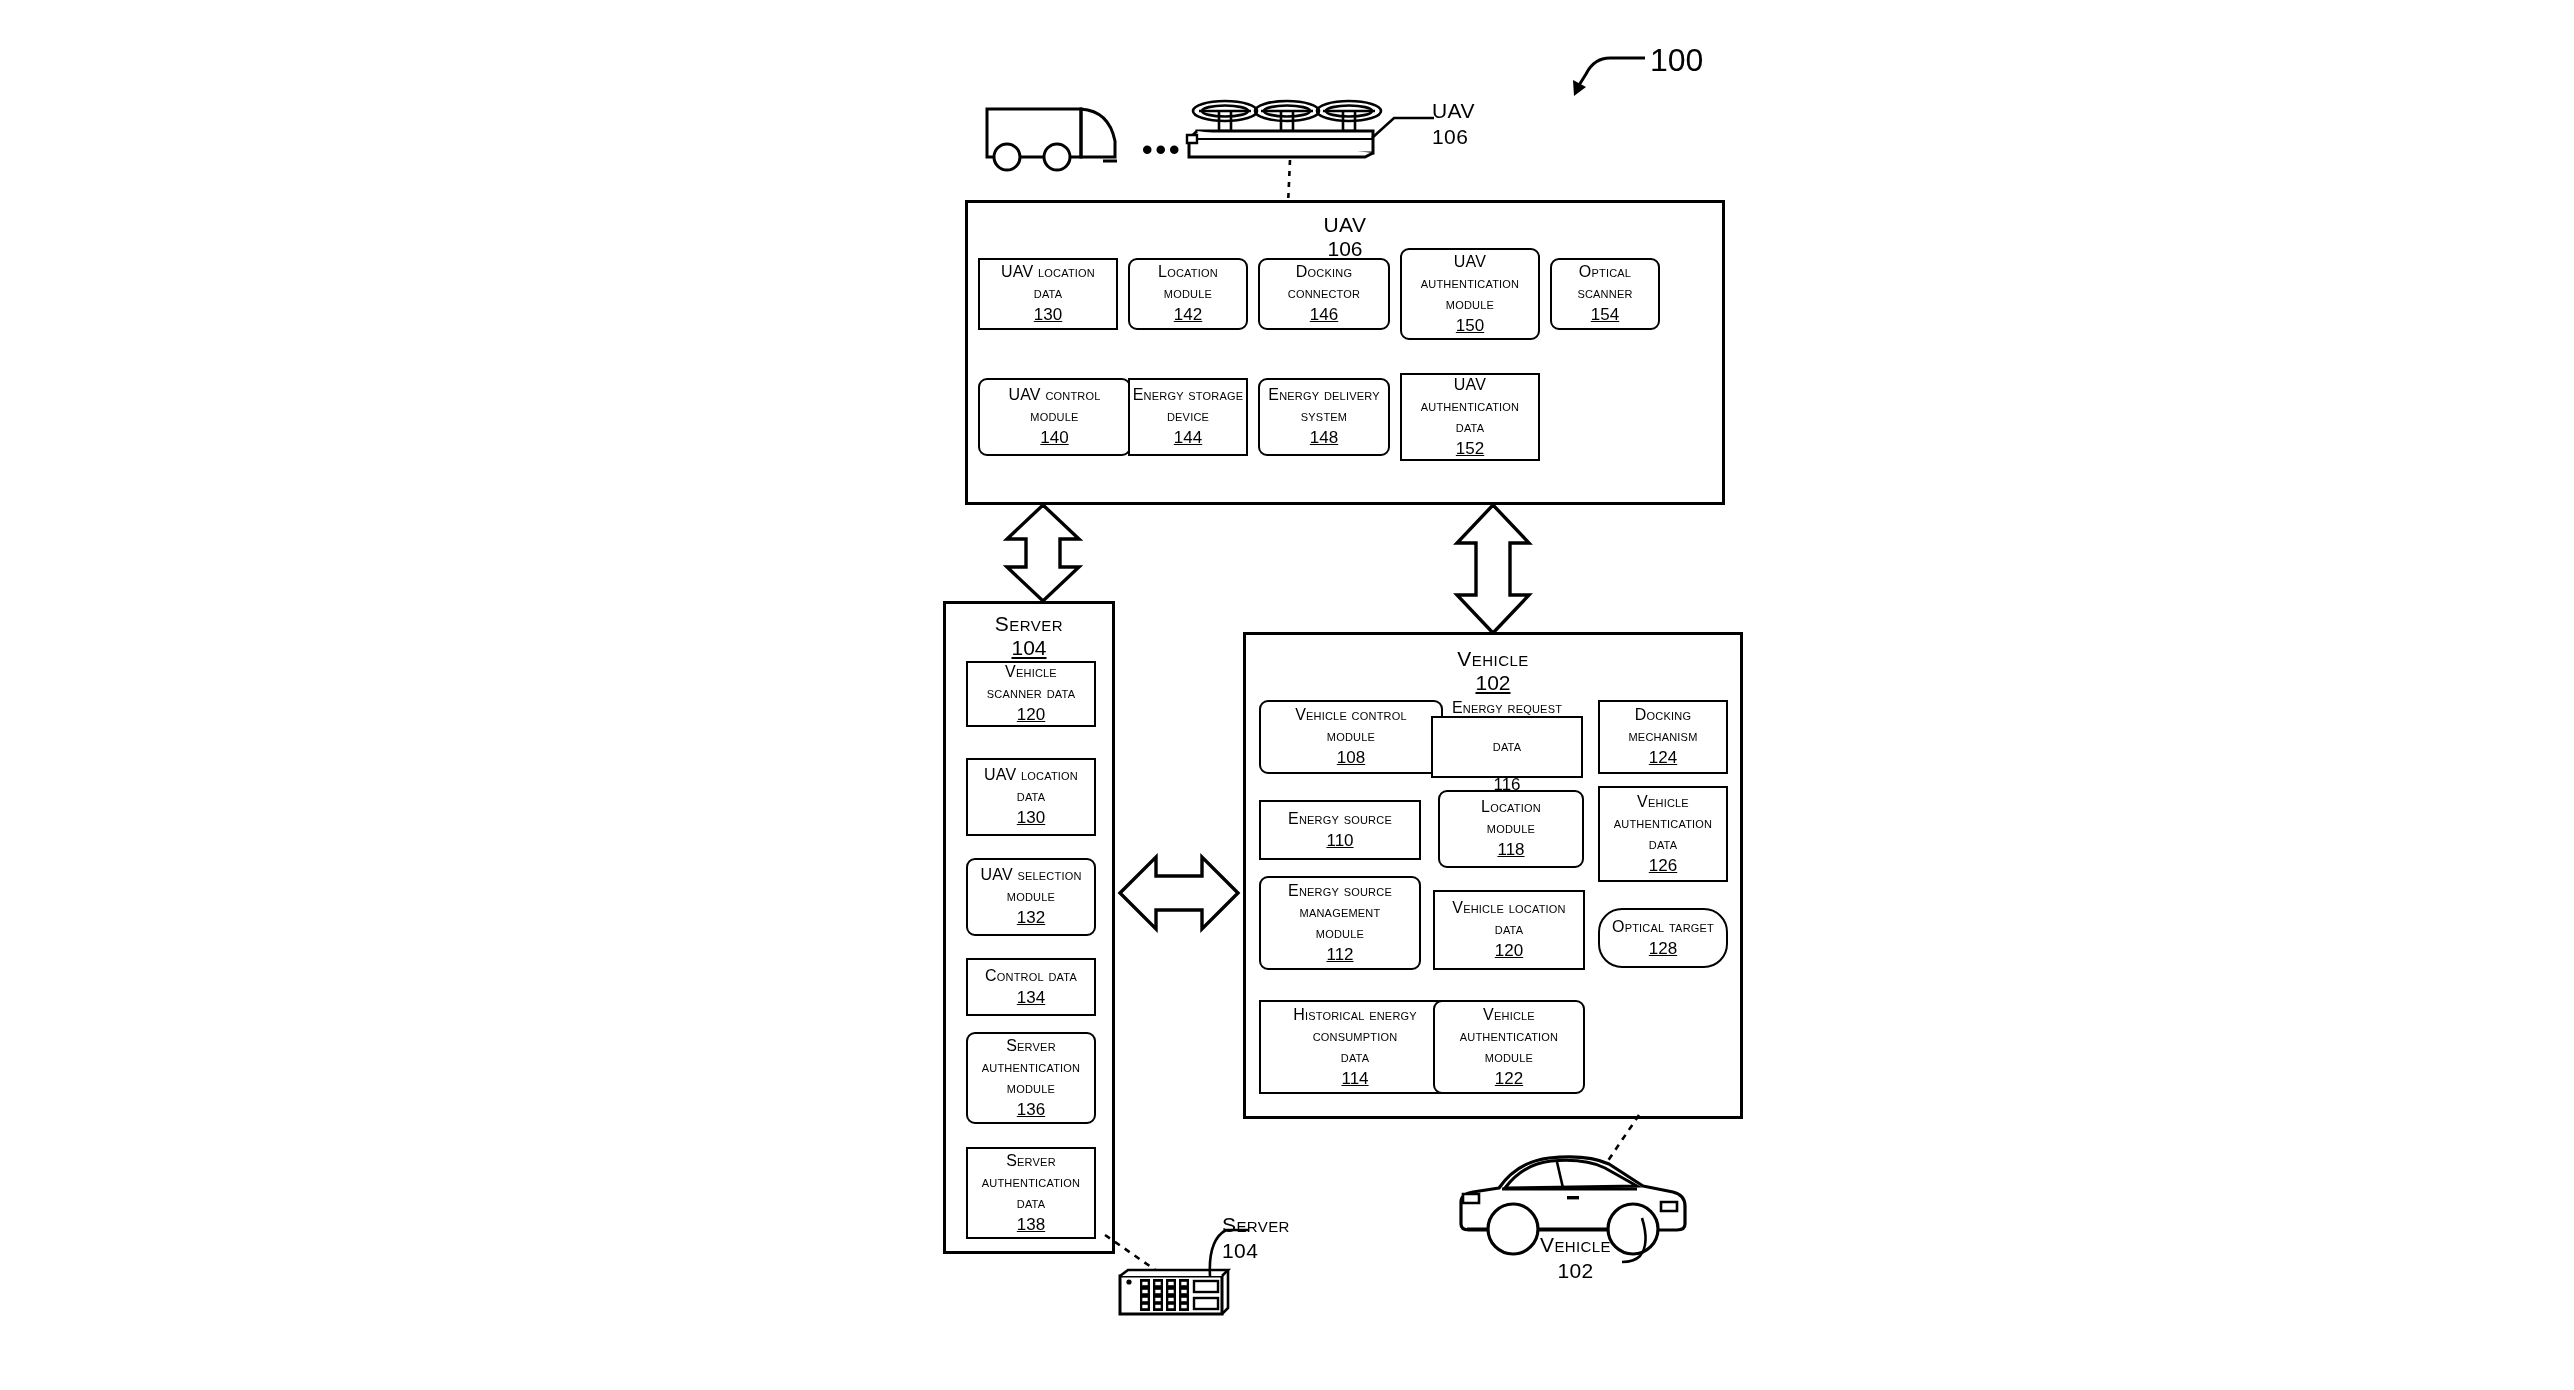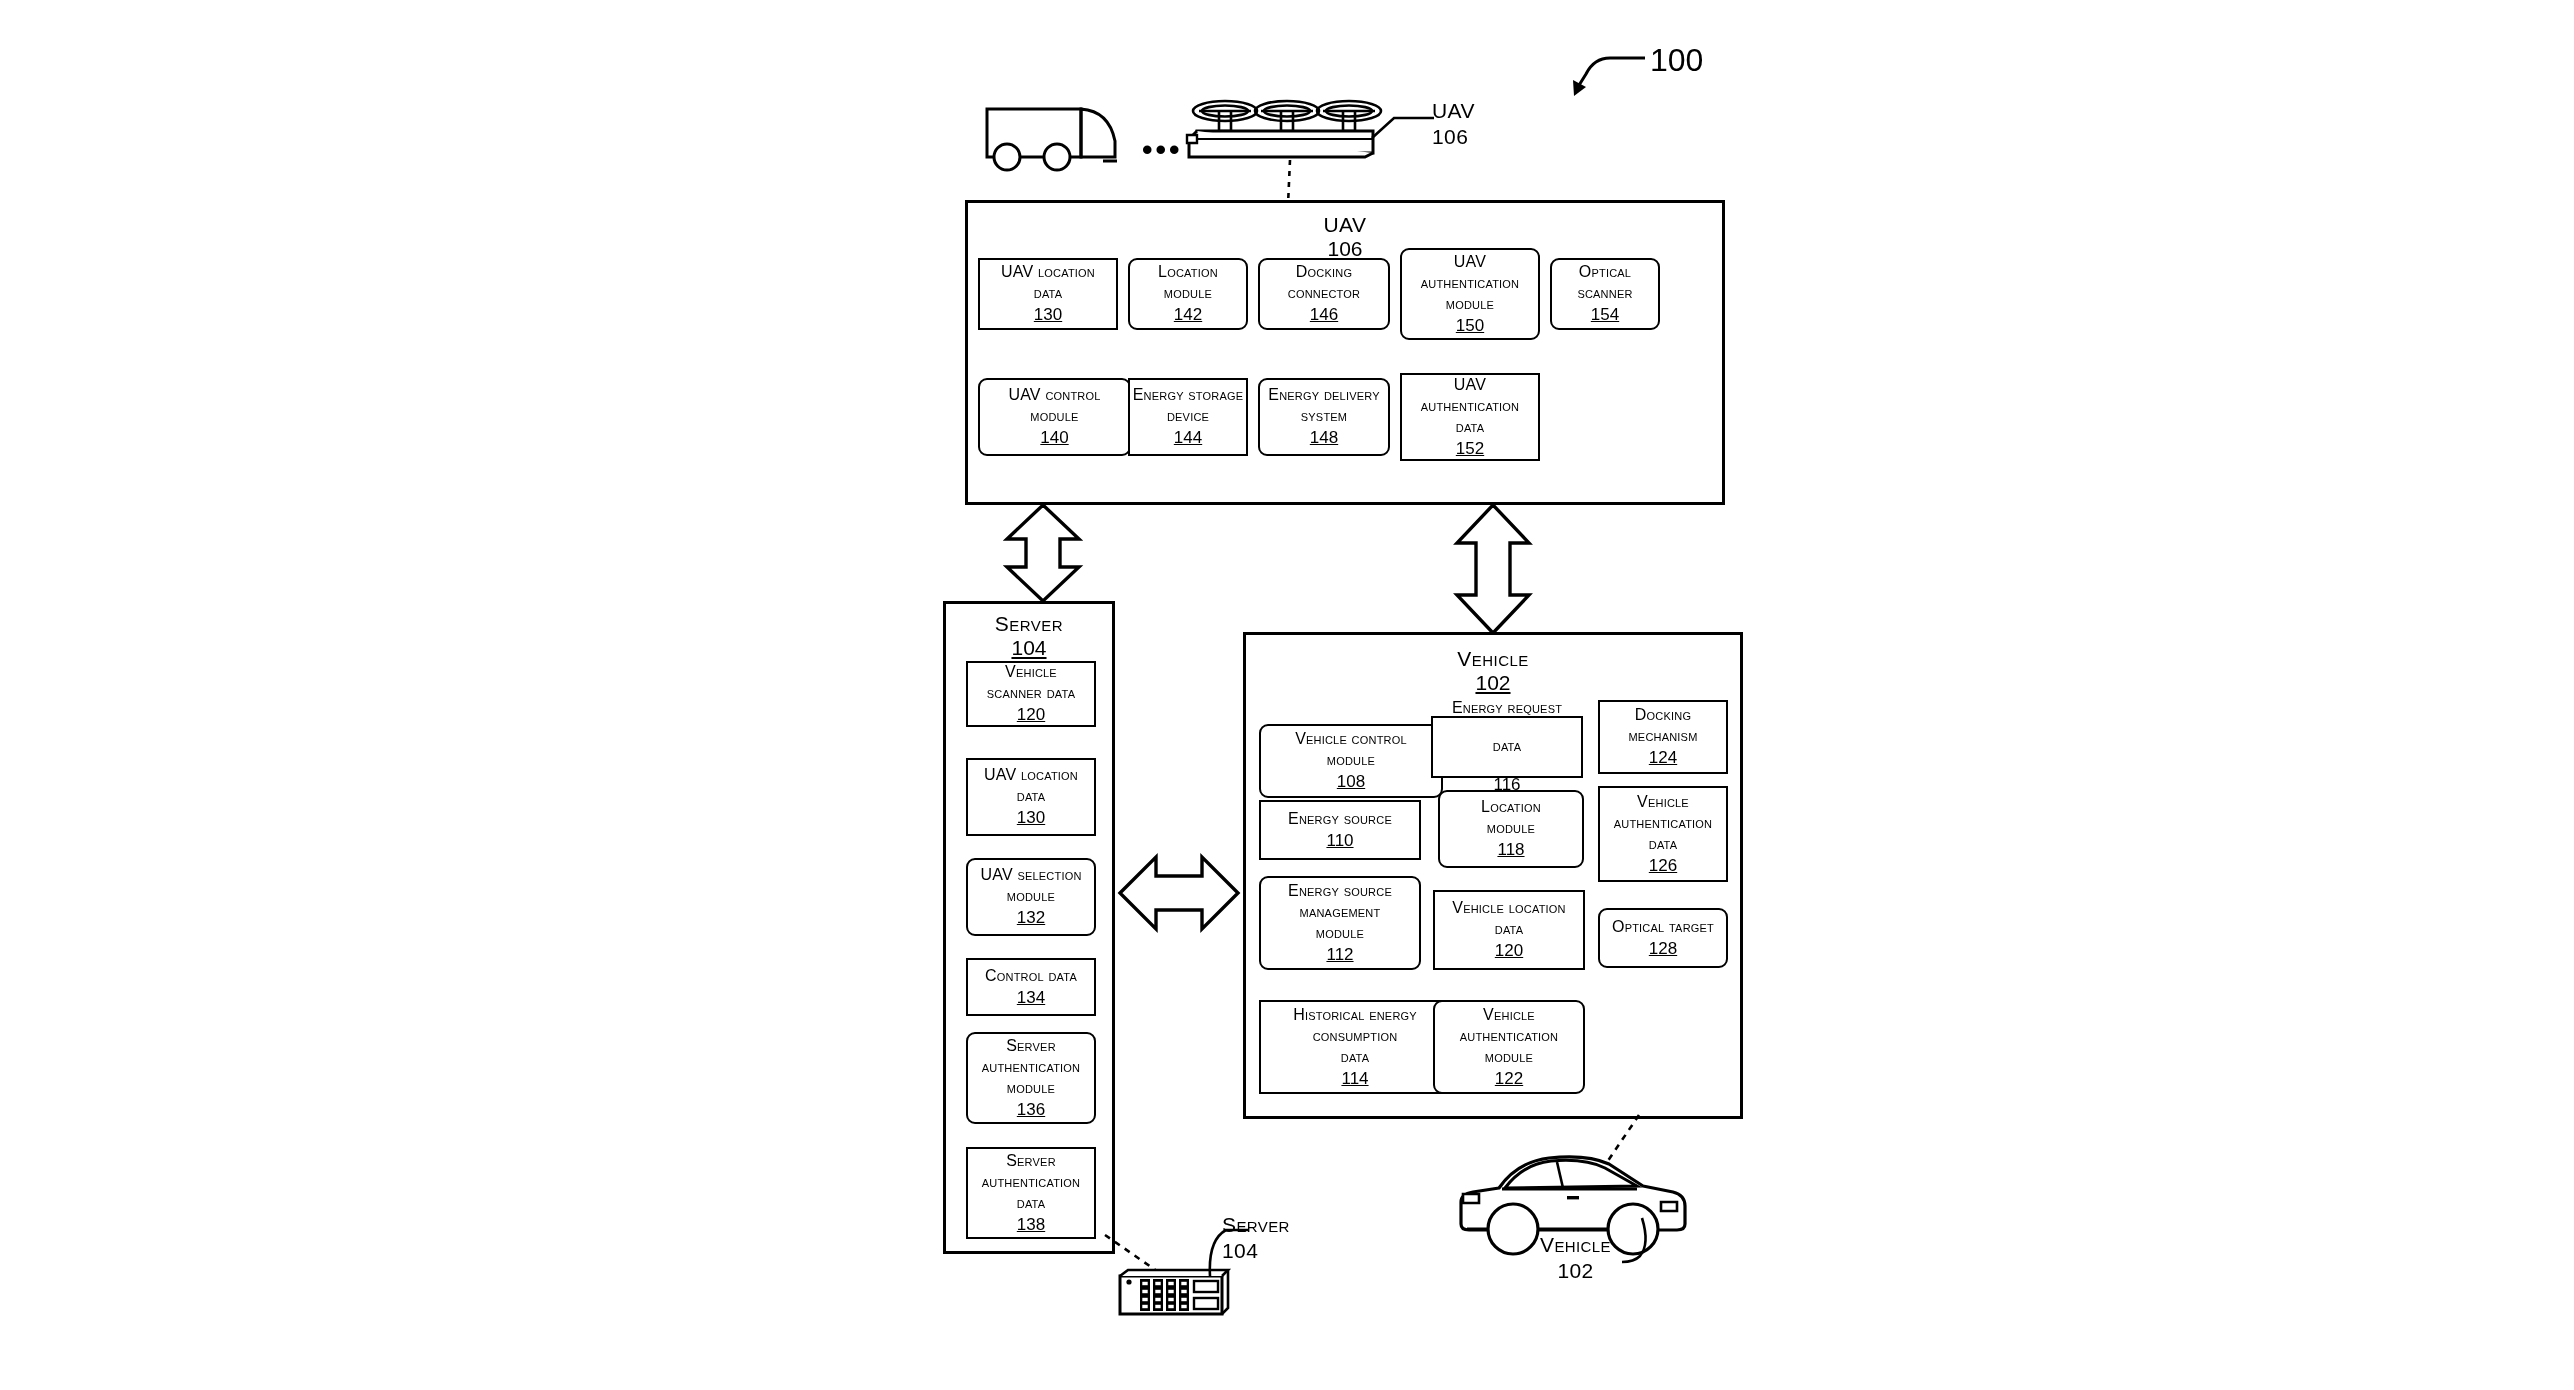--- a/index.html
+++ b/index.html
@@ -279,21 +279,21 @@
     </svg>
   </div>
 
   <div class="outerbox" style="left:1243px;top:632px;width:500px;height:487px;">
     <div class="outer-title" style="top:12px;">
       <span>Vehicle</span>
       <span class="outer-num">102</span>
     </div>
   </div>
 
-  <div class="cell rounded" style="left:1259px;top:724px;width:184px;height:74px;">
+  <div class="cell rounded" style="left:1259px;top:700px;width:184px;height:74px;">
     <span class="lbl">Vehicle control</span>
     <span class="lbl">module</span>
     <span class="num">108</span>
   </div>
   <div class="cell" style="left:1259px;top:800px;width:162px;height:60px;">
     <span class="lbl">Energy source</span>
     <span class="num">110</span>
   </div>
   <div class="cell rounded" style="left:1259px;top:876px;width:162px;height:94px;">
     <span class="lbl">Energy source</span>
@@ -334,21 +334,21 @@
     <span class="lbl">Docking</span>
     <span class="lbl">mechanism</span>
     <span class="num">124</span>
   </div>
   <div class="cell" style="left:1598px;top:786px;width:130px;height:96px;">
     <span class="lbl">Vehicle</span>
     <span class="lbl">authentication</span>
     <span class="lbl">data</span>
     <span class="num">126</span>
   </div>
-  <div class="cell rounded" style="left:1598px;top:908px;width:130px;height:60px;">
+  <div class="cell rounded" style="left:1598px;top:908px;width:130px;height:60px;border-radius:24px;">
     <span class="lbl">Optical target</span>
     <span class="num">128</span>
   </div>
 
   <div class="art" style="left:1105px;top:1235px;width:80px;height:55px;">
     <svg width="80" height="55" viewBox="0 0 80 55">
       <path d="M0 0 L72 50" fill="none" stroke="#000" stroke-width="2.6" stroke-dasharray="6 6"></path>
     </svg>
   </div>
 

